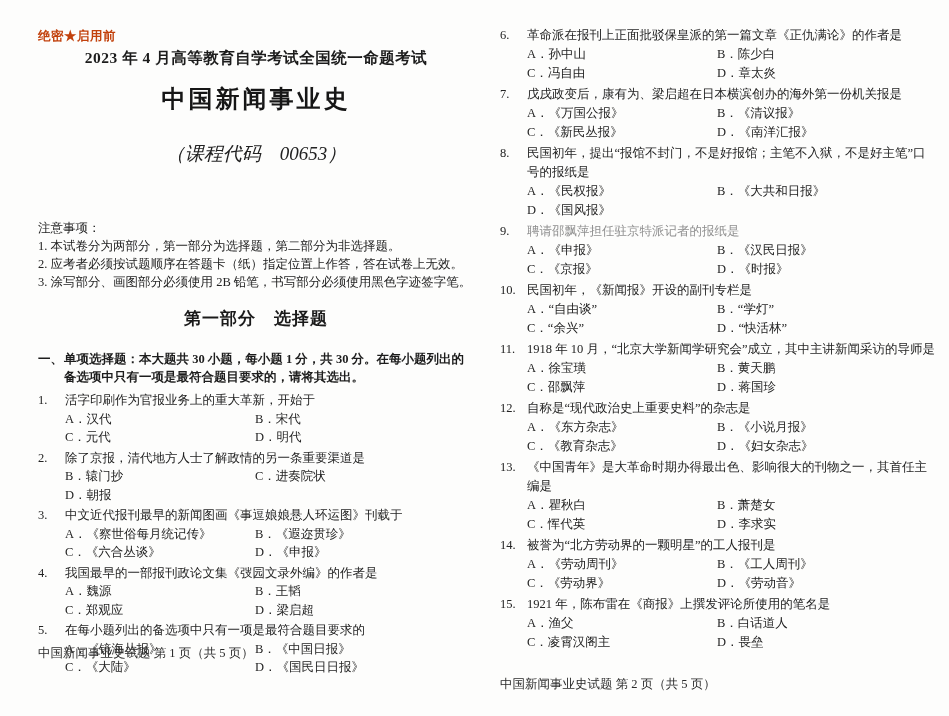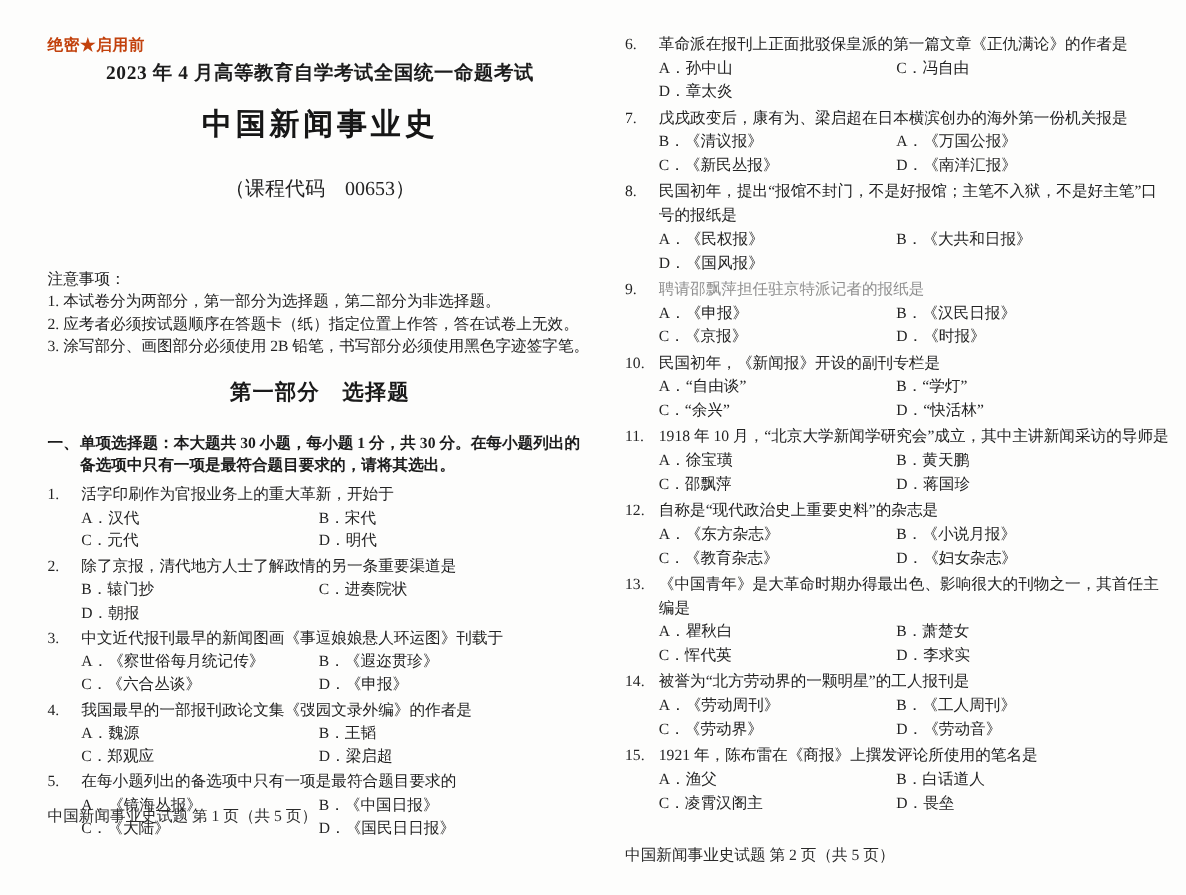--- a/index.html
+++ b/index.html
@@ -10,21 +10,21 @@
     color:#232323;
     -webkit-font-smoothing:antialiased;
   }
   .col{position:absolute;width:436px;}
   .col-left{left:38px;top:28px;}
   .col-right{left:500px;top:26px;}
 
   .secrecy{font-size:12.5px;font-weight:bold;letter-spacing:.5px;margin-bottom:3px;color:#c2410c;}
   .exam-session{text-align:center;font-size:15.5px;font-weight:600;letter-spacing:.5px;margin-bottom:14px;color:#1c1c1c;}
   .subject-title{text-align:center;font-size:24px;font-weight:600;letter-spacing:3px;margin-bottom:26px;color:#161616;}
-  .course-code{text-align:center;font-size:16px;margin-bottom:52px;color:#222;}
+  .course-code{text-align:center;font-size:19px;margin-bottom:52px;color:#222;font-style:italic;}
 
   .notes-heading{font-size:12.5px;line-height:18px;color:#222;}
   .note-item{font-size:12.5px;line-height:18px;color:#222;}
 
   .section-heading{text-align:center;font-size:17px;font-weight:700;letter-spacing:1px;margin:16px 0 20px 0;color:#1a1a1a;}
 
   .instruction{display:flex;font-size:12.5px;line-height:18px;font-weight:600;color:#1d1d1d;margin-bottom:5px;}
   .instruction .marker{flex:0 0 26px;}
   .instruction .text{flex:1;}
 
@@ -128,32 +128,33 @@
 
 <div class="col col-right">
   <div id="questions-right">
       <div class="question">
         <div class="q-row">
           <span class="q-num">6.</span>
           <div class="q-stem">革命派在报刊上正面批驳保皇派的第一篇文章《正仇满论》的作者是</div>
         </div>
         <div class="q-options">
           <span class="q-option">A．孙中山</span>
+          <span class="q-option">B．陈少白</span>
           <span class="q-option">C．冯自由</span>
           <span class="q-option">D．章太炎</span>
         </div>
       </div>
       <div class="question">
         <div class="q-row">
           <span class="q-num">7.</span>
           <div class="q-stem">戊戌政变后，康有为、梁启超在日本横滨创办的海外第一份机关报是</div>
         </div>
         <div class="q-options">
+          <span class="q-option">A．《万国公报》</span>
           <span class="q-option">B．《清议报》</span>
-          <span class="q-option">A．《万国公报》</span>
           <span class="q-option">C．《新民丛报》</span>
           <span class="q-option">D．《南洋汇报》</span>
         </div>
       </div>
       <div class="question">
         <div class="q-row">
           <span class="q-num">8.</span>
           <div class="q-stem">民国初年，提出“报馆不封门，不是好报馆；主笔不入狱，不是好主笔”口号的报纸是</div>
         </div>
         <div class="q-options">

